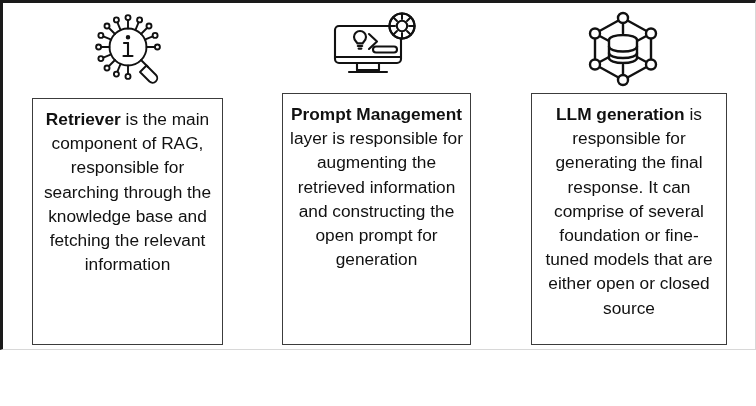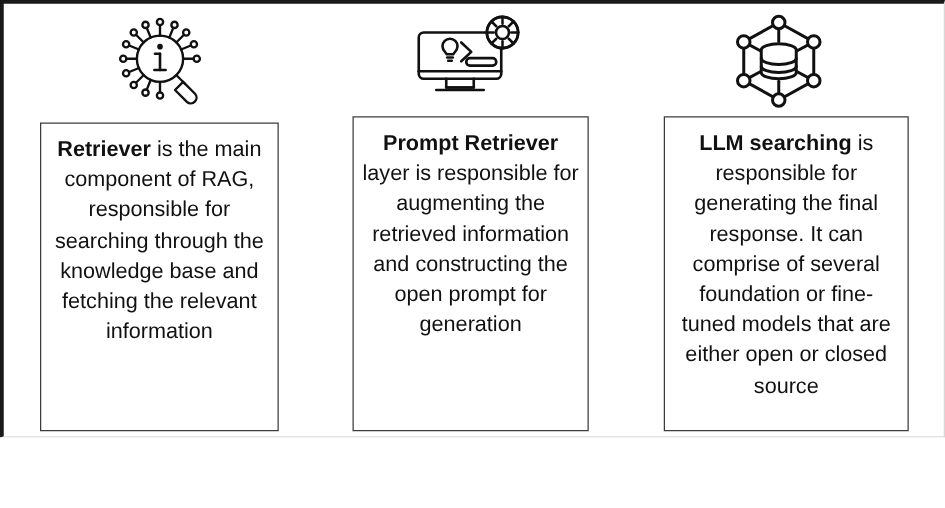--- a/index.html
+++ b/index.html
@@ -219,27 +219,27 @@
   </div>
 
   <div class="card" style="left:29px; top:95px; width:191px; height:247px;">
     <div class="card-text">
       <b>Retriever</b><span> is the main component of RAG, responsible for searching through the knowledge base and fetching the relevant information</span>
     </div>
   </div>
 
   <div class="card" style="left:279px; top:90px; width:189px; height:252px;">
     <div class="card-text">
-      <b>Prompt Retriever</b><span> layer is responsible for augmenting the retrieved information and constructing the open prompt for generation</span>
+      <b>Prompt Management</b><span> layer is responsible for augmenting the retrieved information and constructing the open prompt for generation</span>
     </div>
   </div>
 
   <div class="card" style="left:528px; top:90px; width:196px; height:252px;">
     <div class="card-text">
-      <b>LLM searching</b><span> is responsible for generating the final response. It can comprise of several foundation or fine-tuned models that are either open or closed source</span>
+      <b>LLM generation</b><span> is responsible for generating the final response. It can comprise of several foundation or fine-tuned models that are either open or closed source</span>
     </div>
   </div>
 
   <div class="stage-label" style="left:46px; top:369px;">
     <span class="tofu-glyph"></span>
     <span>Retrieval</span>
   </div>
 
   <svg class="arrow" style="left:197px; top:371px;" width="104" height="22" viewBox="0 0 104 22">
     <rect x="0" y="7.5" width="84" height="7" fill="#F4603E"></rect>

